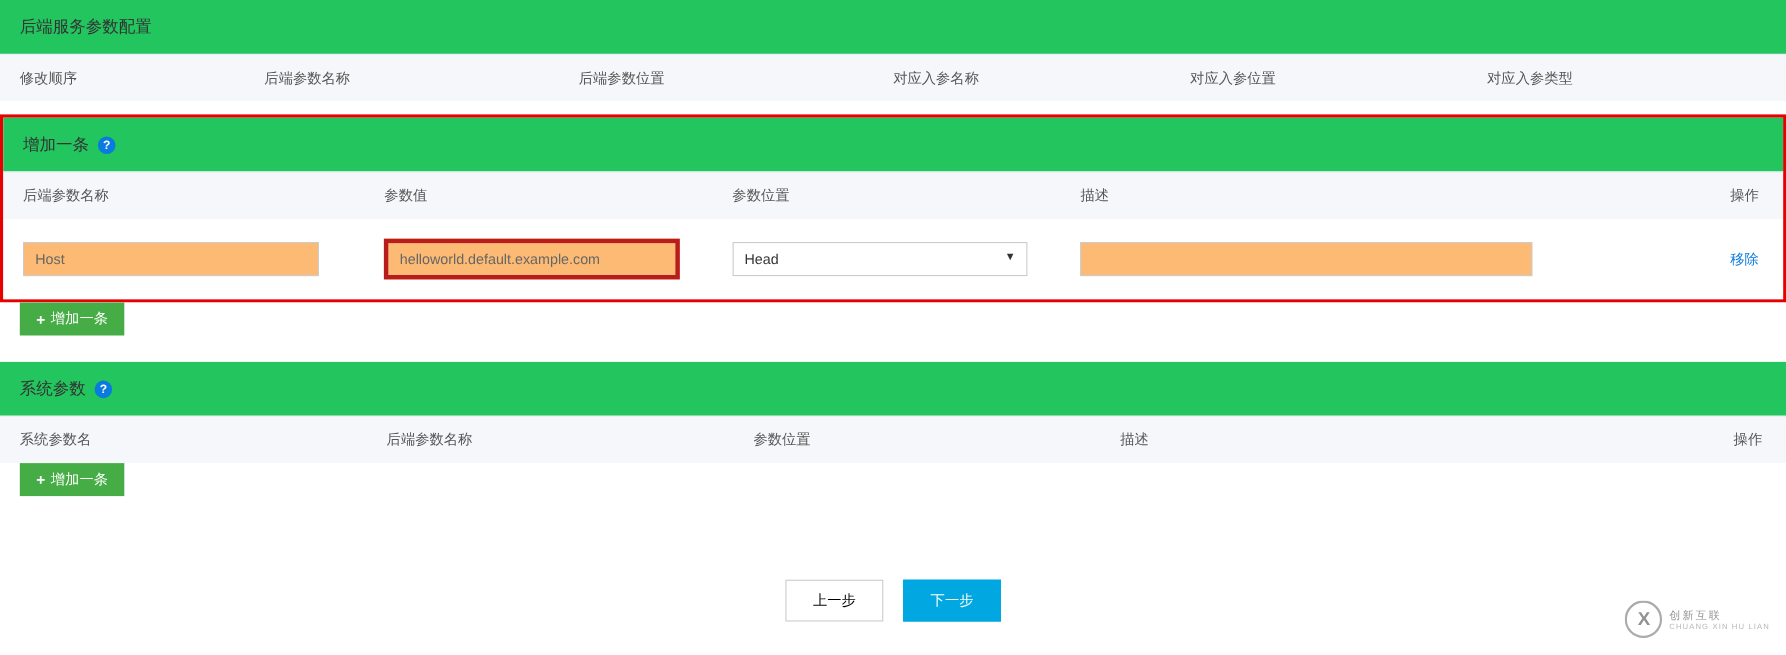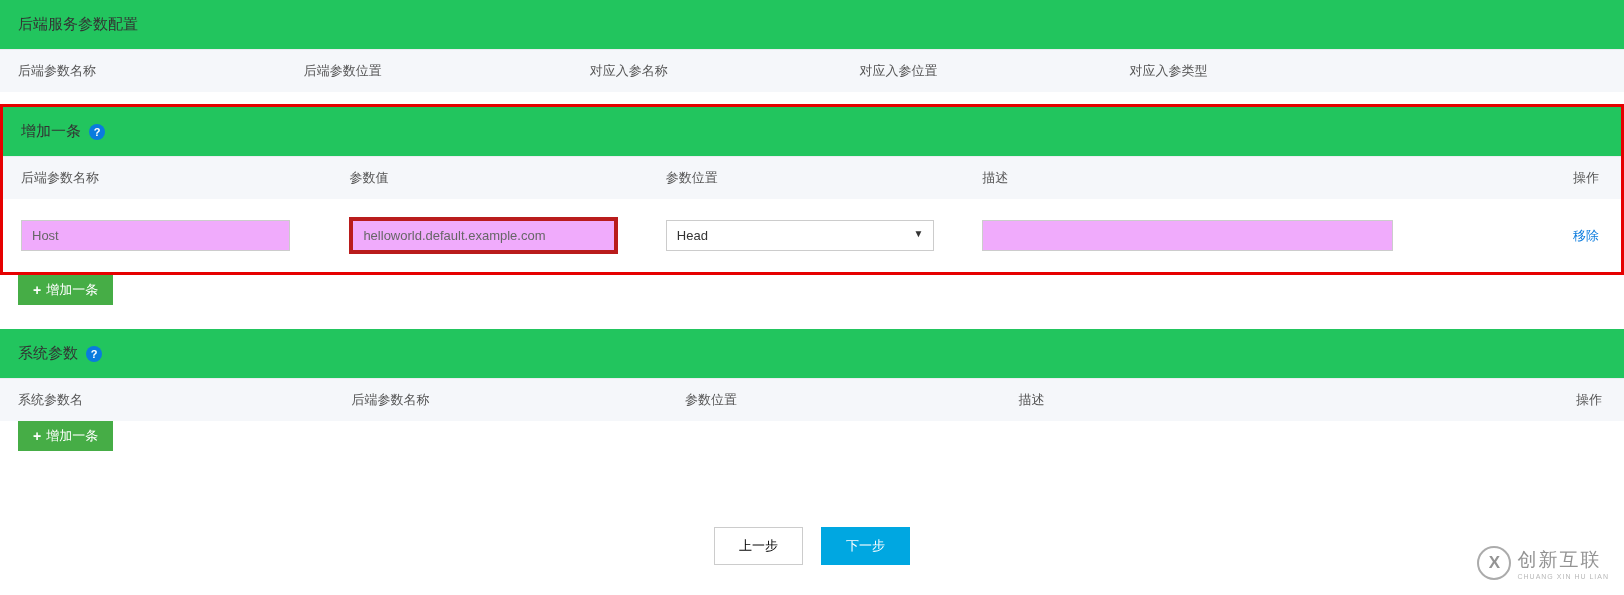--- a/index.html
+++ b/index.html
@@ -24,21 +24,21 @@
     
     .const-cols .col1 { width: 20%; }
     .const-cols .col2 { width: 20%; margin-left: 12px; }
     .const-cols .col3 { width: 20%; }
     .const-cols .col4 { width: 30%; }
     .const-cols .col5 { flex: 1; text-align: right; padding-right: 4px; }
     
     .table-row { display: flex; padding: 18px 18px; background: #fff; align-items: center; }
     .table-row > div { padding-right: 18px; }
     
-    input[type="text"] { width: 90%; padding: 7px 10px; border: 1px solid #ccc; font-size: 13px; color: #666; background: #f0abfc; }
+    input[type="text"] { width: 90%; padding: 7px 10px; border: 1px solid #ccc; font-size: 13px; color: #666; background: #fdba74; }
     input.focused { border: 4px solid #b91c1c; }
     
     .select { width: 90%; padding: 7px 10px; border: 1px solid #ccc; background: #fff; position: relative; cursor: pointer; display: flex; justify-content: space-between; align-items: flex-start; }
     .select .caret { font-size: 10px; }
     
     .link { color: #0a7bde; cursor: pointer; }
     
     .add-btn { background: #46ad46; color: #fff; padding: 6px 15px; border: none; cursor: pointer; margin: 0 0 12px 18px; display: inline-flex; align-items: center; font-size: 13px; }
     .add-btn-wrap { background: #fff; padding-top: 0; }
     .plus { margin-right: 5px; font-weight: bold; font-size: 14px; }
@@ -50,31 +50,32 @@
     .sys-cols .col5 { flex: 1; text-align: right; padding-right: 4px; }
     
     .spacer { height: 30px; background: #fff; }
     
     .footer { background: #fff; padding: 22px 0; display: flex; justify-content: center; gap: 18px; }
     .btn { padding: 9px 24px; border: 1px solid #ccc; background: #fff; cursor: pointer; font-size: 13px; }
     .btn.primary { background: #00a7e1; color: #fff; border-color: #00a7e1; }
     
     .watermark { position: fixed; right: 15px; bottom: 15px; display: flex; align-items: center; opacity: 0.7; }
     .watermark-icon { width: 34px; height: 34px; border: 2px solid #888; border-radius: 50%; display: flex; align-items: center; justify-content: center; font-weight: bold; color: #666; margin-right: 6px; font-size: 17px; }
-    .watermark-text { font-size: 19px; color: #666; letter-spacing: 2px; }
+    .watermark-text { font-size: 10px; color: #666; letter-spacing: 2px; }
     .watermark-sub { font-size: 7px; color: #999; letter-spacing: 1px; }
   </style>
 </head>
 <body>
 
 <div class="panel">
   <div class="panel-header">
     <span class="panel-title">后端服务参数配置</span>
   </div>
   <div class="table-header backend-cols">
+    <div class="col1">修改顺序</div>
     <div class="col2">后端参数名称</div>
     <div class="col3">后端参数位置</div>
     <div class="col4">对应入参名称</div>
     <div class="col5">对应入参位置</div>
     <div class="col6">对应入参类型</div>
   </div>
 </div>
 
 <div class="panel">
   <div class="highlighted">

